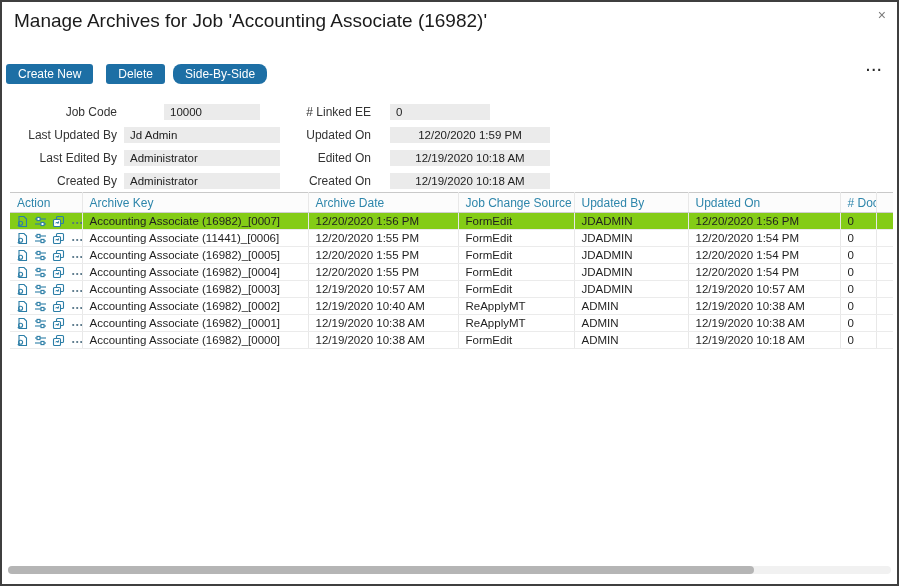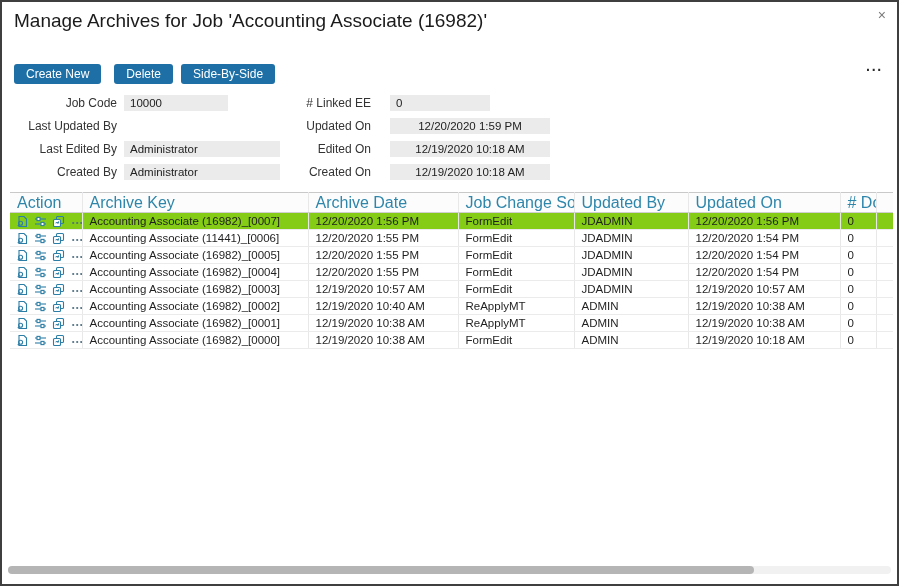--- a/index.html
+++ b/index.html
@@ -26,50 +26,50 @@
     position: absolute;
     top: 6px; right: 11px;
     font-size: 14px;
     color: #7a7a7a;
     cursor: pointer;
     line-height: 14px;
   }
 
   .toolbar {
     position: absolute;
-    top: 62px; left: 12px;
+    top: 62px; left: 4px;
     display: flex;
     align-items: center;
   }
   .btn {
     background: #1d6fa5;
     color: #ffffff;
     font-size: 12px;
     font-family: "Liberation Sans", sans-serif;
     border: none;
     border-radius: 3px;
     padding: 3px 12px;
     height: 20px;
     line-height: 14px;
     cursor: pointer;
   }
   .btn + .btn { margin-left: 13px; }
-  .btn.side { margin-left: 8px; }
+  .btn.side { margin-left: 8px; border-radius: 8px; }
 
   .toolbar-more {
     position: absolute;
     top: 60px; right: 14px;
     font-size: 14px;
     font-weight: 700;
     letter-spacing: 1px;
     color: #2b2b2b;
     cursor: pointer;
   }
 
-  .form-col { position: absolute; top: 93px; }
+  .form-col { position: absolute; top: 102px; }
   .form-col.left  { left: 8px; }
   .form-col.right { left: 285px; }
   .form-row { display: flex; align-items: center; height: 16px; margin-bottom: 7px; }
   .form-label {
     font-size: 12px;
     color: #333333;
     text-align: right;
     margin-right: 7px;
     white-space: nowrap;
   }
@@ -78,36 +78,36 @@
   .form-value {
     background: #ebebeb;
     height: 16px;
     line-height: 16px;
     font-size: 11.5px;
     color: #222222;
     padding: 0 6px;
     white-space: nowrap;
     overflow: hidden;
   }
-  .w-sm  { width: 104px; }
+  .w-sm  { width: 96px; margin-left: 40px; }
   .w-lg  { width: 156px; }
   .w-sm2 { width: 100px; }
   .w-lg2 { width: 160px; text-align: center; }
 
   .archive-table {
     position: absolute;
     top: 190px; left: 8px;
     width: 883px;
     border-collapse: collapse;
     table-layout: fixed;
     border-top: 1px solid #c9c9c9;
   }
   .archive-table th {
     height: 20px;
-    font-size: 16px;
+    font-size: 12px;
     font-weight: 400;
     color: #2e86ab;
     text-align: left;
     padding: 0 0 0 7px;
     background: #fcfcfc;
     border-bottom: 1px solid #cfcfcf;
     border-right: 1px solid #e8e8e8;
     white-space: nowrap;
     overflow: hidden;
   }
@@ -167,20 +167,21 @@
   </div>
   <div class="toolbar-more">···</div>
 
   <div class="form-col left">
     <div class="form-row">
       <span class="form-label">Job Code</span>
       <span class="form-value w-sm">10000</span>
     </div>
     <div class="form-row">
       <span class="form-label">Last Updated By</span>
+      <span class="form-value w-lg">Jd Admin</span>
     </div>
     <div class="form-row">
       <span class="form-label">Last Edited By</span>
       <span class="form-value w-lg">Administrator</span>
     </div>
     <div class="form-row">
       <span class="form-label">Created By</span>
       <span class="form-value w-lg">Administrator</span>
     </div>
   </div>

